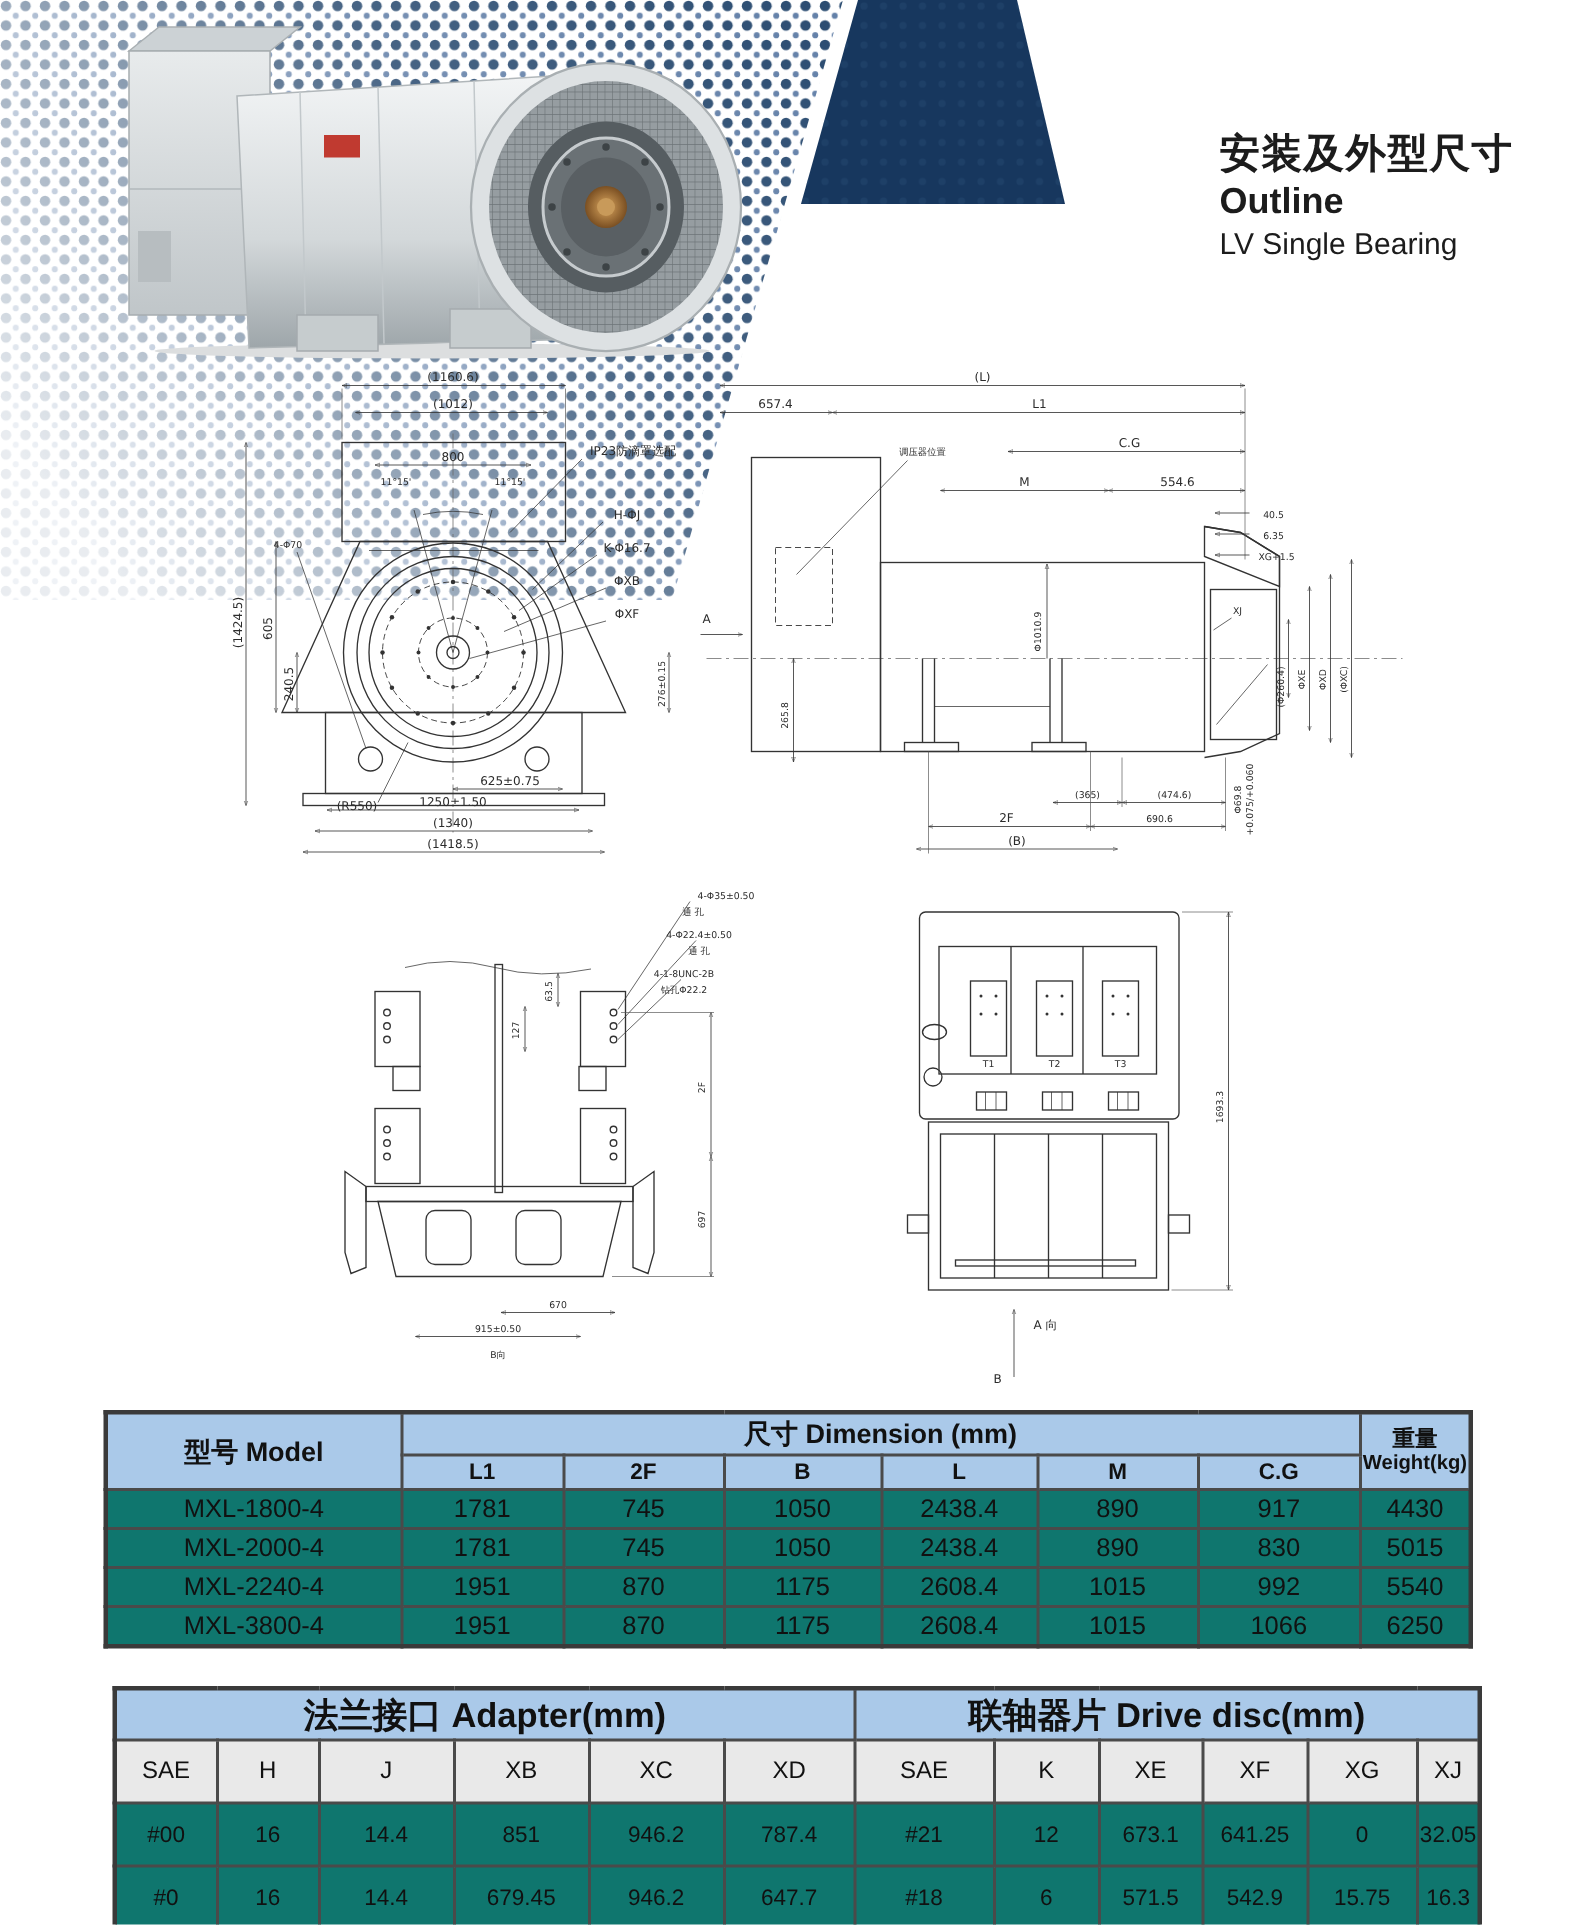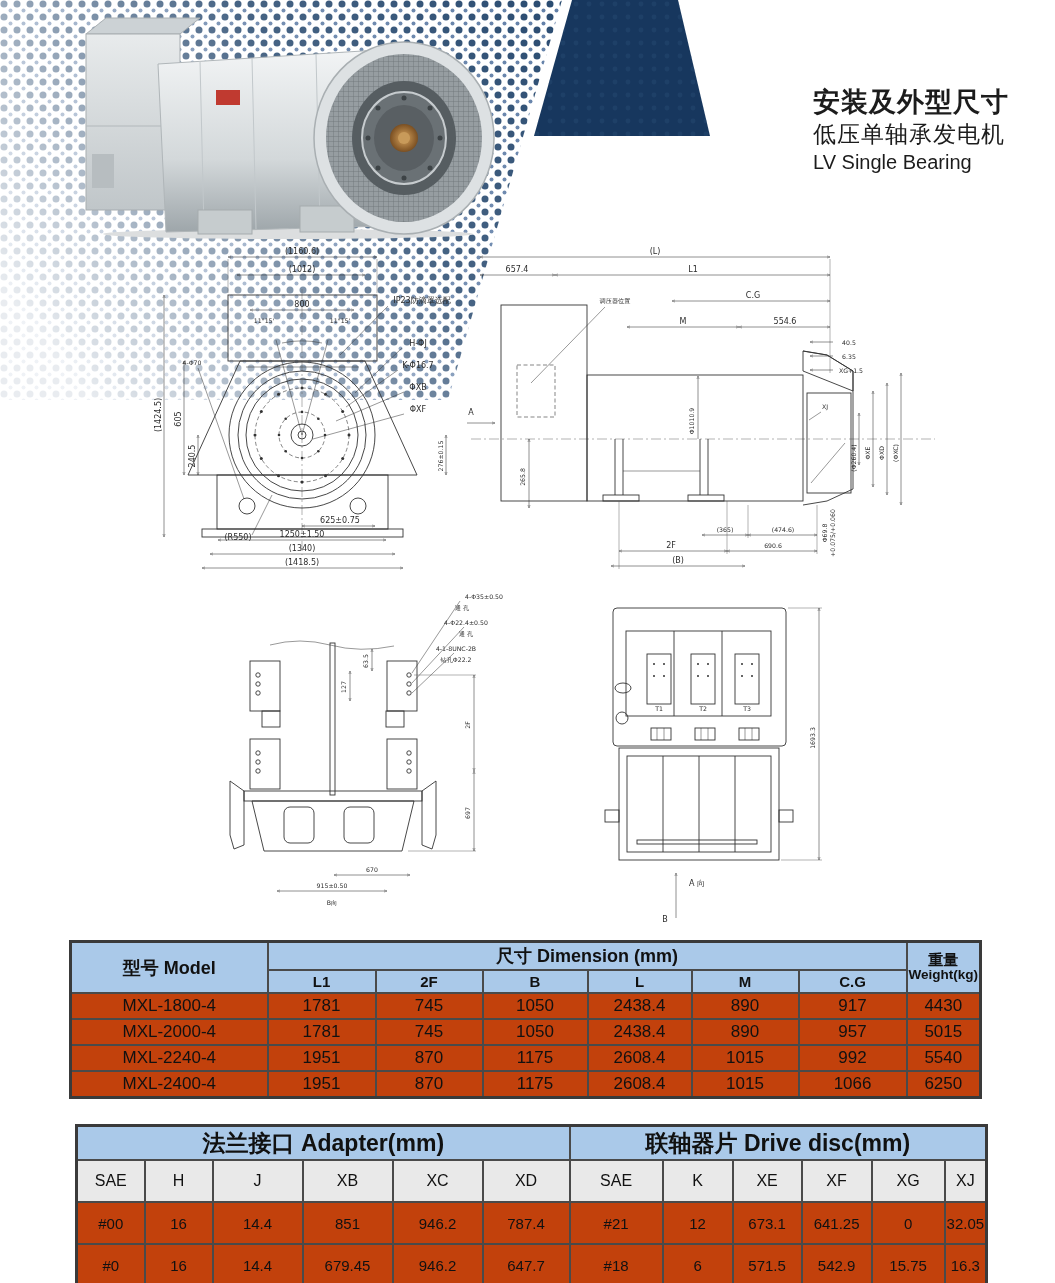--- a/index.html
+++ b/index.html
@@ -25,21 +25,21 @@
   .drw .dash{stroke-dasharray:4 2.5;stroke-width:0.6;}
   .drw .thin{stroke-width:0.5;}
   .drw text{fill:#2c2c2c;font-size:8px;font-family:"DejaVu Sans",sans-serif;text-anchor:middle;stroke:none;}
   .drw text.sm{font-size:6.2px;}
   .drw .fill{fill:#333;stroke:none;}
   
   .spec-table{position:absolute;border-collapse:collapse;table-layout:fixed;z-index:3;
               border:3px solid #3a3a3a;}
   .spec-table td{border:2px solid #4a4a4a;text-align:center;vertical-align:middle;padding:0;color:#111;}
   .hdr{background:#aac9e9;font-weight:bold;}
-  .cell{background:#c2410c;}
+  .cell{background:#0f766e;}
   #t1 .r1 td{height:26px;font-size:18px;}
   #t1 .model-h{font-size:20px;}
   #t1 .r2 td{height:21px;font-size:15px;font-weight:bold;}
   #t1 .data td{height:24px;font-size:17px;}
   #t1 .wt1{font-size:15px;font-weight:bold;line-height:1.1;}
   #t1 .wt2{font-size:13.5px;font-weight:bold;line-height:1.1;}
   #t2 .g td{height:32px;font-size:23px;}
   #t2 .subrow td{height:40px;font-size:16px;background:#e9e9e9;margin-top:24px;}
   #t2 .data td{height:40px;font-size:15px;}
 </style>
@@ -121,21 +121,21 @@
       <circle cx="330" cy="162" r="2.5" fill="#3d4346"></circle>
     <circle cx="382" cy="102" r="2.5" fill="#3d4346"></circle>
       <circle cx="330" cy="102" r="2.5" fill="#3d4346"></circle>
     <circle cx="356" cy="132" r="14" fill="url(#gHub)"></circle>
     <circle cx="356" cy="132" r="6" fill="#c89a5a"></circle>
   </g>
 </svg>
 
 <div class="abs title-block">
   <div class="title-cn">安装及外型尺寸</div>
-  <div class="subtitle-cn">低压单轴承发电机</div>
+  <div class="title-en">Outline</div>
   <div class="subtitle-en">LV Single Bearing</div>
 </div>
 
 <svg class="drw" style="left:150px;top:243px" width="320" height="350" viewBox="0 0 320 350">
   <defs>
     <marker id="arF" viewBox="0 0 10 10" refX="9" refY="5" markerWidth="6.5" markerHeight="6.5" orient="auto-start-reverse">
       <path d="M0,1.5 L9,5 L0,8.5 z" fill="#333"></path>
       </marker>
   </defs>
   <g>
@@ -478,35 +478,35 @@
     <td class="cell">917</td>
     <td class="cell">4430</td>
   </tr>
   <tr class="data">
     <td class="cell">MXL-2000-4</td>
     <td class="cell">1781</td>
     <td class="cell">745</td>
     <td class="cell">1050</td>
     <td class="cell">2438.4</td>
     <td class="cell">890</td>
-    <td class="cell">957</td>
+    <td class="cell">830</td>
     <td class="cell">5015</td>
   </tr>
   <tr class="data">
     <td class="cell">MXL-2240-4</td>
     <td class="cell">1951</td>
     <td class="cell">870</td>
     <td class="cell">1175</td>
     <td class="cell">2608.4</td>
     <td class="cell">1015</td>
     <td class="cell">992</td>
     <td class="cell">5540</td>
   </tr>
   <tr class="data">
-    <td class="cell">MXL-2400-4</td>
+    <td class="cell">MXL-3800-4</td>
     <td class="cell">1951</td>
     <td class="cell">870</td>
     <td class="cell">1175</td>
     <td class="cell">2608.4</td>
     <td class="cell">1015</td>
     <td class="cell">1066</td>
     <td class="cell">6250</td>
   </tr>
   </tbody>
 </table>

